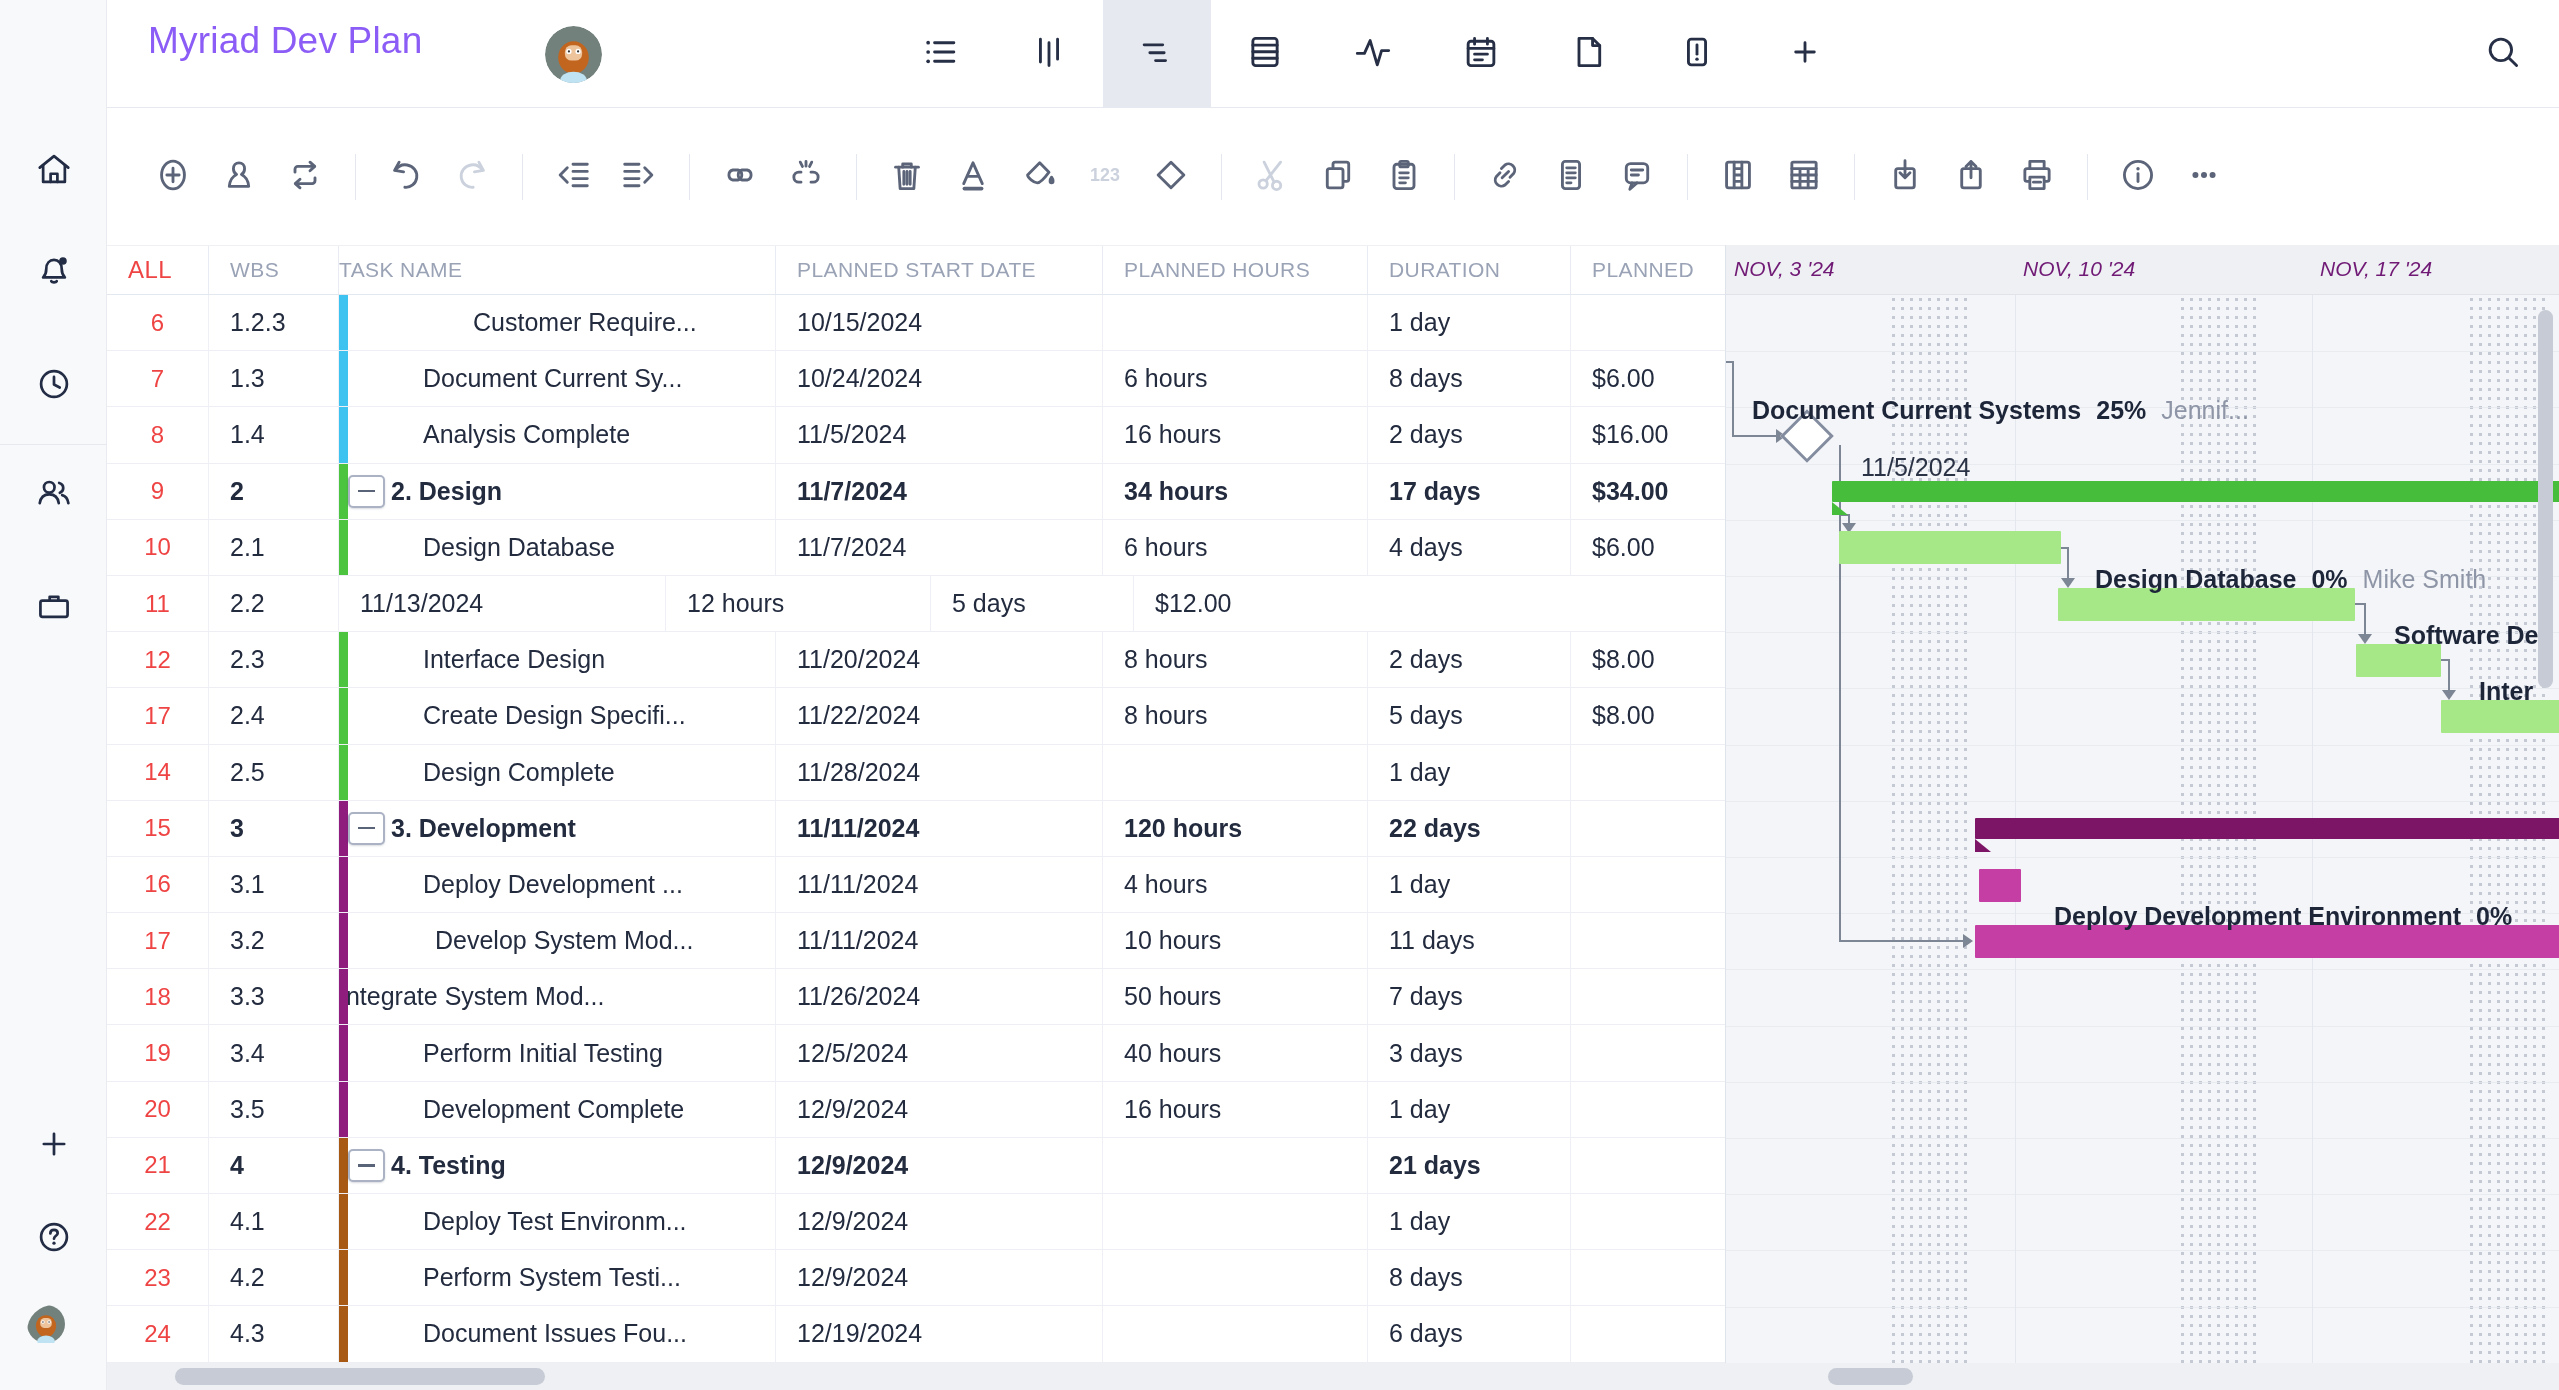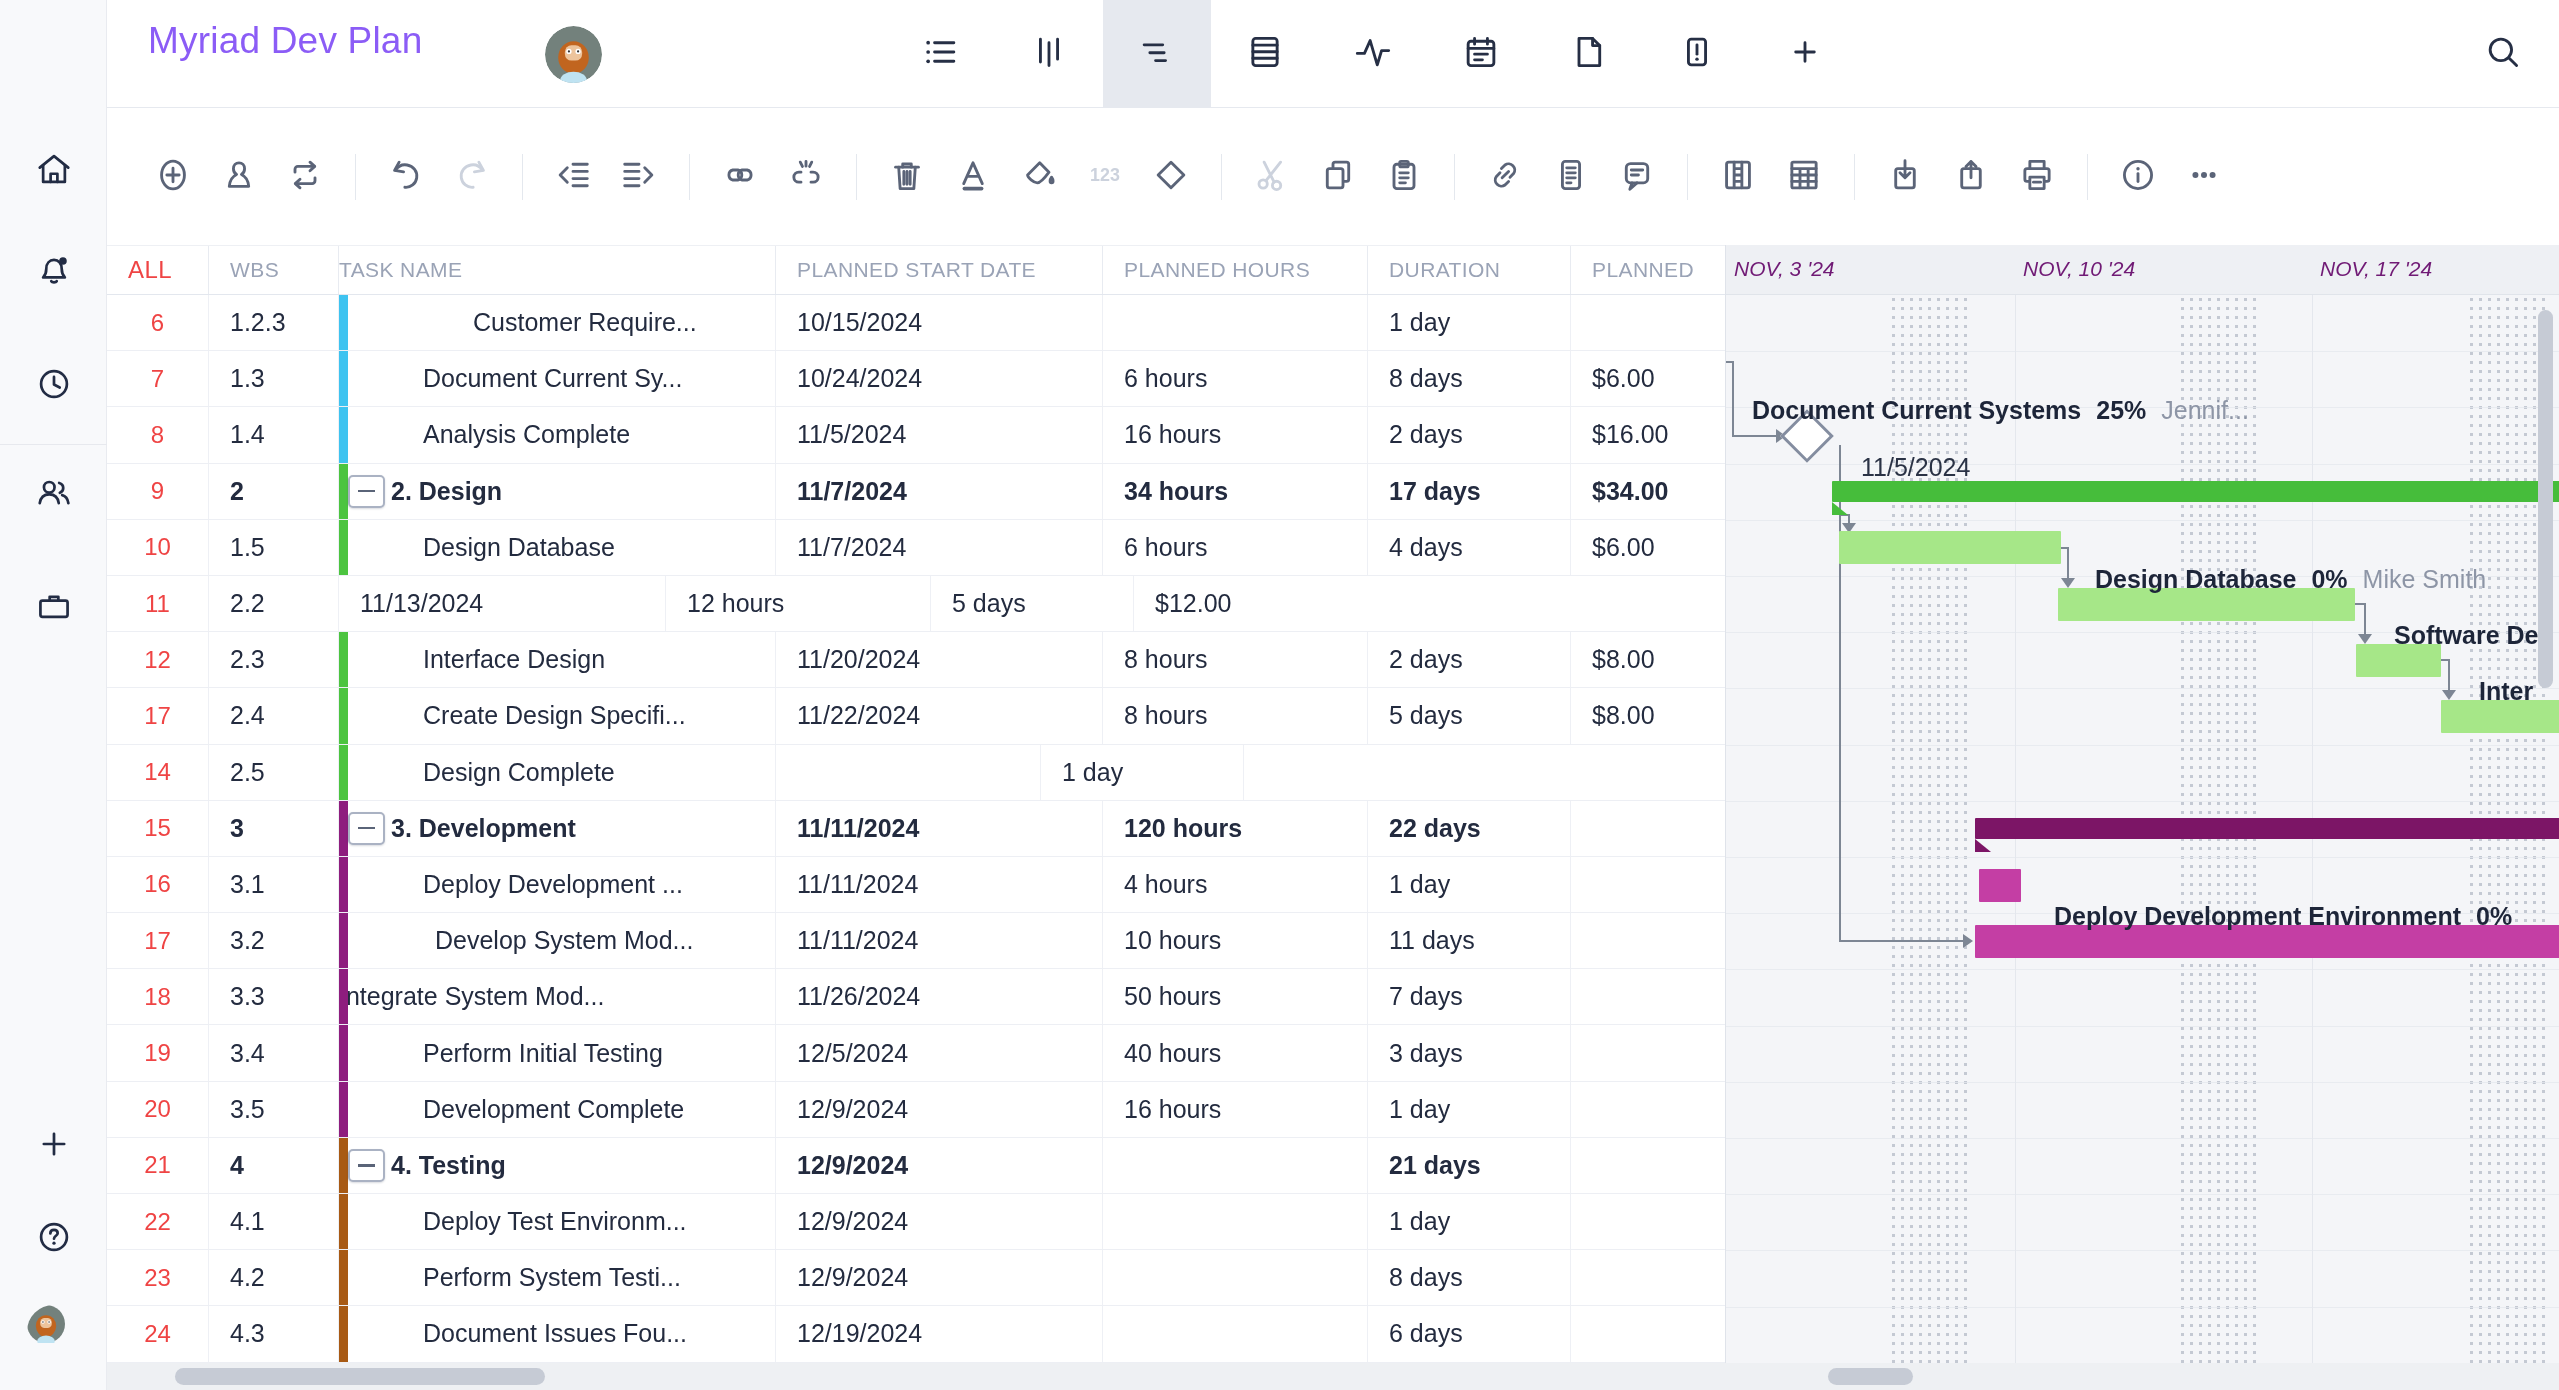--- a/index.html
+++ b/index.html
@@ -504,21 +504,21 @@
           <span class="collapse-box"></span>
           <span class="name-text" style="padding-left:52px">2. Design</span>
         </div>
         <div class="td c-start">11/7/2024</div>
         <div class="td c-hours">34 hours</div>
         <div class="td c-dur">17 days</div>
         <div class="td c-cost">$34.00</div>
       </div>
       <div class="trow">
         <div class="td c-num">10</div>
-        <div class="td c-wbs">1.5</div>
+        <div class="td c-wbs">2.1</div>
         <div class="td c-name">
           <span class="colorbar" style="background:#4cc440"></span>
           <span class="name-text" style="padding-left:84px">Design Database</span>
         </div>
         <div class="td c-start">11/7/2024</div>
         <div class="td c-hours">6 hours</div>
         <div class="td c-dur">4 days</div>
         <div class="td c-cost">$6.00</div>
       </div>
       <div class="trow">
@@ -553,20 +553,21 @@
         <div class="td c-dur">5 days</div>
         <div class="td c-cost">$8.00</div>
       </div>
       <div class="trow">
         <div class="td c-num">14</div>
         <div class="td c-wbs">2.5</div>
         <div class="td c-name">
           <span class="colorbar" style="background:#4cc440"></span>
           <span class="name-text" style="padding-left:84px">Design Complete</span>
         </div>
+        <div class="td c-start">11/28/2024</div>
         <div class="td c-hours"></div>
         <div class="td c-dur">1 day</div>
         <div class="td c-cost"></div>
       </div>
       <div class="trow bold">
         <div class="td c-num">15</div>
         <div class="td c-wbs">3</div>
         <div class="td c-name">
           <span class="colorbar" style="background:#8e1d7e"></span>
           <span class="collapse-box"></span>

